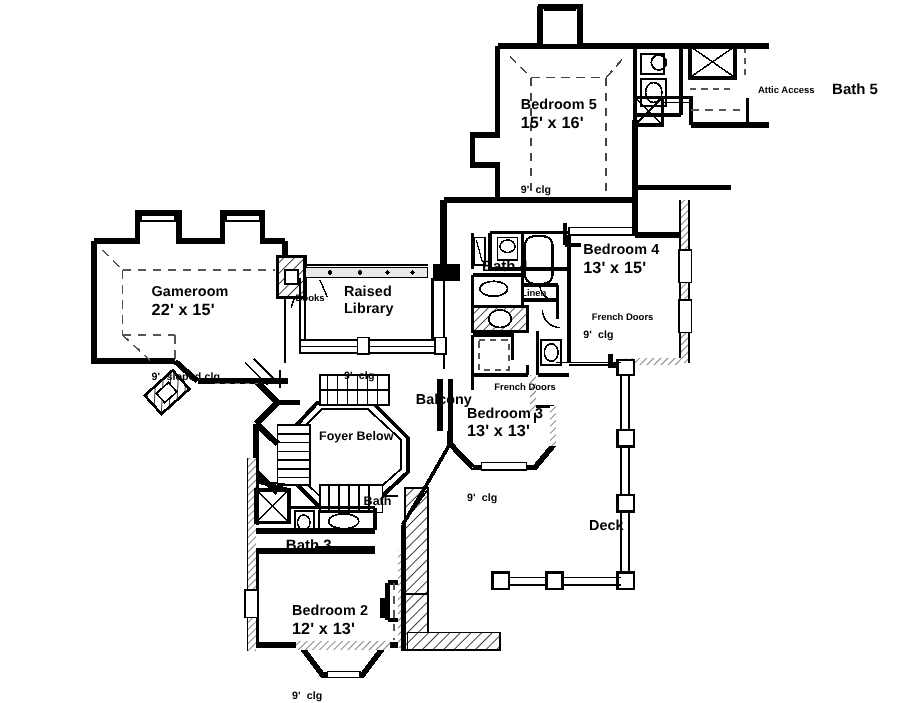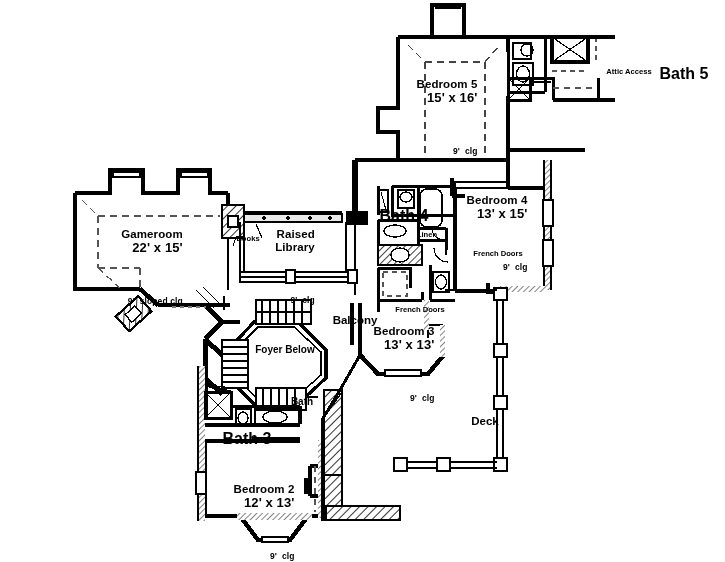--- a/index.html
+++ b/index.html
@@ -21,30 +21,30 @@
     width:725px;
     height:562px;
     display:block;
   }
   
   .lbl{
     position:absolute;
     color:#000000;
     white-space:pre;
     line-height:1.12;
-    text-align:right;
+    text-align:left;
     transform:translate(-50%,0);
     pointer-events:none;
   }
   .lbl .rm-name{ font-weight:bold; font-size:11.5px; letter-spacing:0.1px; display:block;}
   .lbl .rm-dim { font-weight:bold; font-size:13px;  letter-spacing:0.1px; display:block;}
   .lbl .rm-clg { font-weight:bold; font-size:8.5px; letter-spacing:0.1px; display:block;margin-top:42px;}
   .lbl.small   { font-size:10px; font-weight:bold; }
   .lbl.tiny    { font-size:7.6px; font-weight:bold; }
-  .lbl.medium  { font-size:16px; font-weight:bold; }
+  .lbl.medium  { font-size:12px; font-weight:bold; }
   .lbl.large   { font-weight:bold; font-size:11.5px;padding-left:44px;}
 </style>
 </head>
 <body>
 
 <div id="plan-root">
 
   <svg id="plan-svg" viewBox="0 0 725 562" xmlns="http://www.w3.org/2000/svg" shape-rendering="crispEdges">
     <defs>
       <pattern id="hatchDiag" width="6" height="6" patternTransform="rotate(45)" patternUnits="userSpaceOnUse">

